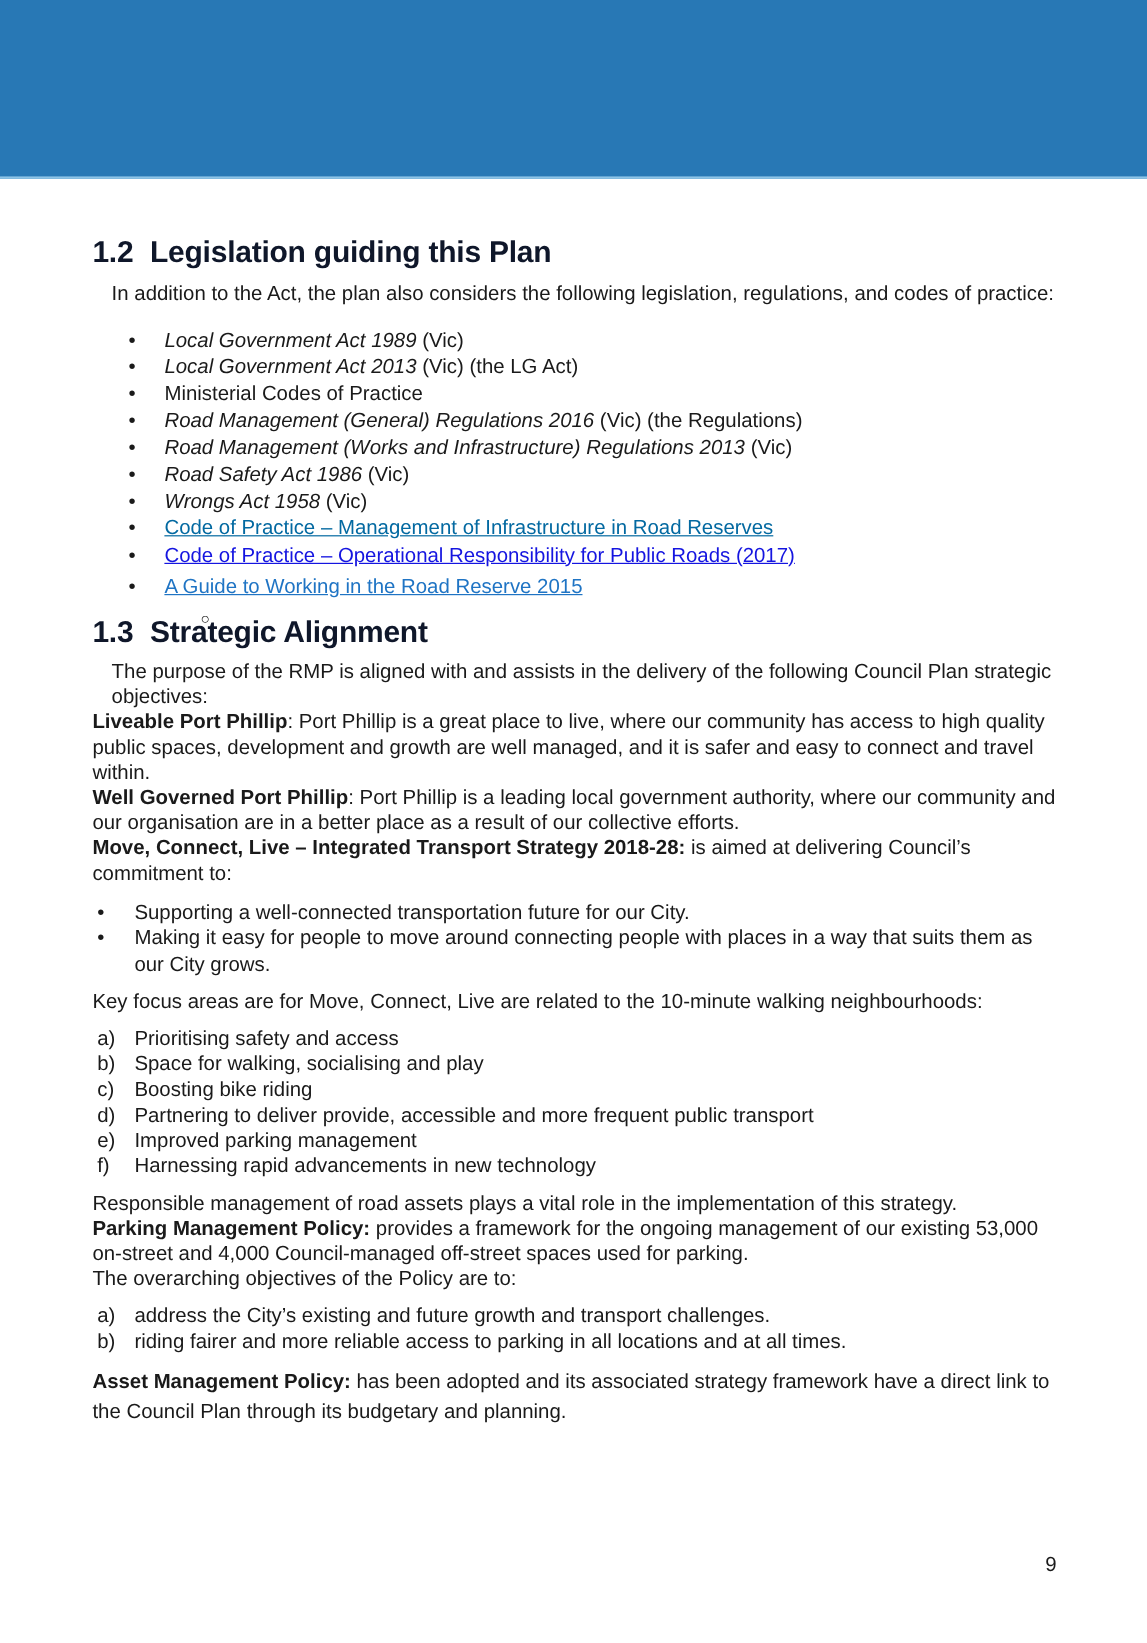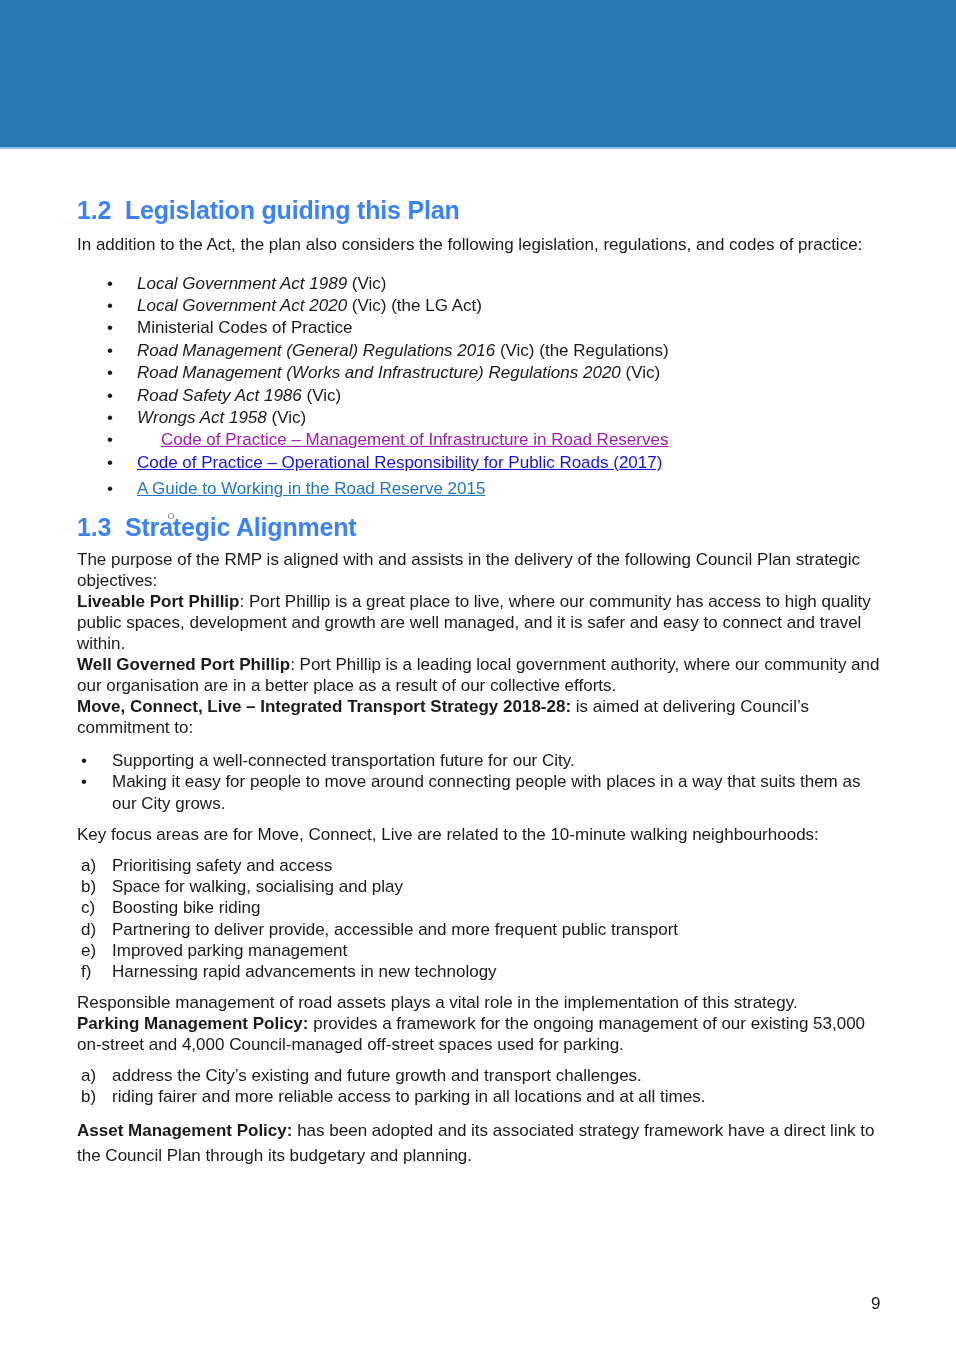--- a/index.html
+++ b/index.html
@@ -15,31 +15,31 @@
     border-bottom: 2px solid #8ec4e6;
   }
   .content {
     position: absolute; left: 77px; top: 192px; width: 810px;
   }
   h2 {
     font-family: "Liberation Sans", sans-serif;
     font-weight: bold;
     font-size: 25px;
     line-height: 36px;
-    color: #3b82f6;
+    color: #0f172a;
     letter-spacing: -0.2px;
   }
   h2 .num { display: inline-block; width: 48px; }
   p {
     font-size: 17px;
     line-height: 21px;
     color: #1a1a1a;
   }
   p.loose { line-height: 25.5px; }
-  .gap4 { margin-top: 4px; }
+  .gap4 { margin-top: 4px; margin-left: 16px; }
   .gap8 { margin-top: 10px; }
   .gap11 { }
   ul.bullets {
     list-style: none;
     margin-top: 15px;
   }
   ul.bullets li {
     position: relative;
     padding-left: 60px;
     font-size: 17px;
@@ -79,27 +79,27 @@
 
 <div class="content">
 
   <h2>
     <span class="num">1.2</span><span>Legislation guiding this Plan</span>
   </h2>
   <p class="loose gap4">In addition to the Act, the plan also considers the following legislation, regulations, and codes of practice:</p>
 
   <ul class="bullets">
     <li><span class="dot">•</span><i>Local Government Act 1989</i><span> (Vic)</span></li>
-    <li><span class="dot">•</span><i>Local Government Act 2020</i><span> (Vic) (the LG Act)</span></li>
+    <li><span class="dot">•</span><i>Local Government Act 2013</i><span> (Vic) (the LG Act)</span></li>
     <li><span class="dot">•</span><i></i><span>Ministerial Codes of Practice</span></li>
     <li><span class="dot">•</span><i>Road Management (General) Regulations 2016</i><span> (Vic) (the Regulations)</span></li>
-    <li><span class="dot">•</span><i>Road Management (Works and Infrastructure) Regulations 2020</i><span> (Vic)</span></li>
+    <li><span class="dot">•</span><i>Road Management (Works and Infrastructure) Regulations 2013</i><span> (Vic)</span></li>
     <li><span class="dot">•</span><i>Road Safety Act 1986</i><span> (Vic)</span></li>
     <li><span class="dot">•</span><i>Wrongs Act 1958</i><span> (Vic)</span></li>
-    <li><span class="dot">•</span><a class="lnk" href="#" style="color: #a21caf; margin-left: 24px;">Code of Practice – Management of Infrastructure in Road Reserves</a></li>
+    <li><span class="dot">•</span><a class="lnk" href="#" style="color: #0369a1;">Code of Practice – Management of Infrastructure in Road Reserves</a></li>
     <li><span class="dot">•</span><a class="lnk deep" href="#" style="color: rgb(21, 21, 224);">Code of Practice – Operational Responsibility for Public Roads (2017)</a></li>
     <li class="spaced"><span class="dot">•</span><a class="lnk" href="#" style="color: rgb(31, 116, 196);">A Guide to Working in the Road Reserve 2015</a></li>
     <li class="sub spaced"><span class="dot">○</span></li>
   </ul>
 
   <h2 style="margin-top:8px;">
     <span class="num">1.3</span><span>Strategic Alignment</span>
   </h2>
   <p class="gap4">The purpose of the RMP is aligned with and assists in the delivery of the following Council Plan strategic objectives:</p>
 
@@ -122,20 +122,21 @@
     <li><span class="mk">c)</span><span>Boosting bike riding</span></li>
     <li><span class="mk">d)</span><span>Partnering to deliver provide, accessible and more frequent public transport</span></li>
     <li><span class="mk">e)</span><span>Improved parking management</span></li>
     <li><span class="mk">f)</span><span>Harnessing rapid advancements in new technology</span></li>
   </ol>
 
   <p class="gap8">Responsible management of road assets plays a vital role in the implementation of this strategy.</p>
 
   <p class="gap11"><b>Parking Management Policy:</b><span> provides a framework for the ongoing management of our existing 53,000 on-street and 4,000 Council-managed off-street spaces used for parking.</span></p>
 
+  <p class="gap11">The overarching objectives of the Policy are to:</p>
 
   <ol class="alpha">
     <li><span class="mk">a)</span><span>address the City’s existing and future growth and transport challenges.</span></li>
     <li><span class="mk">b)</span><span>riding fairer and more reliable access to parking in all locations and at all times.</span></li>
   </ol>
 
   <p class="loose gap8"><b>Asset Management Policy:</b><span> has been adopted and its associated strategy framework have a direct link to the Council Plan through its budgetary and planning.</span></p>
 </div>
 
 <div class="page-num">9</div>

